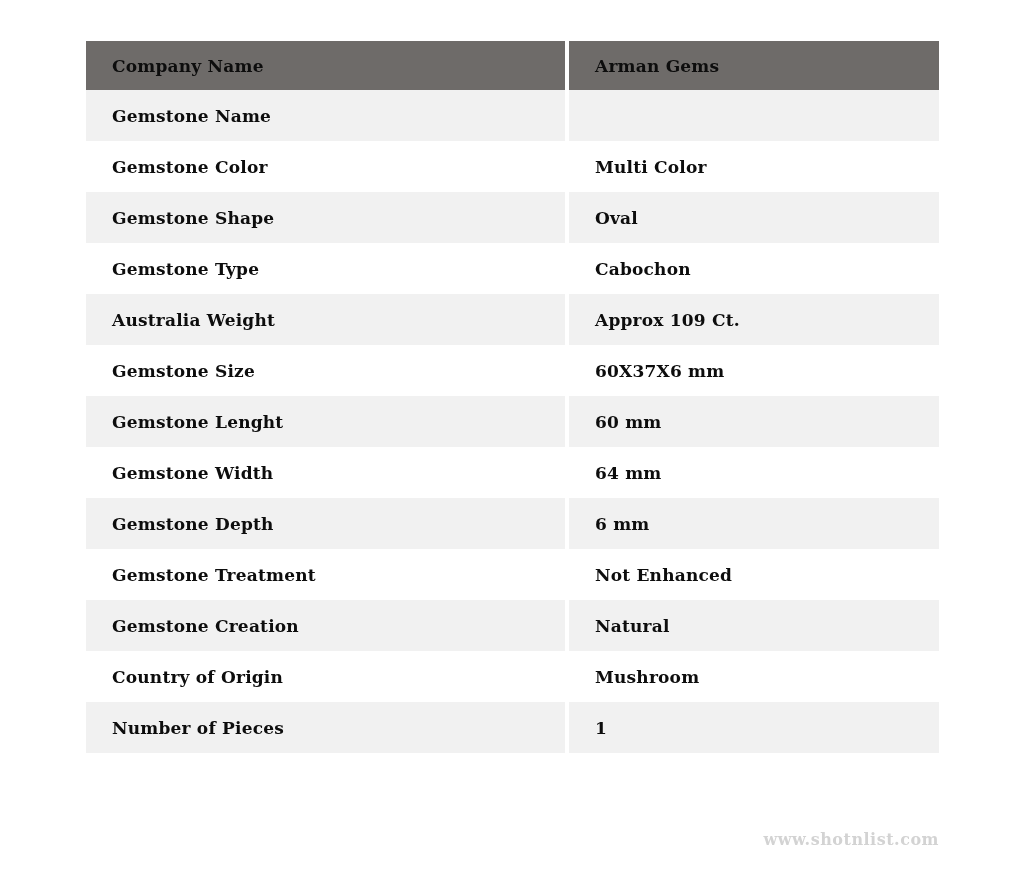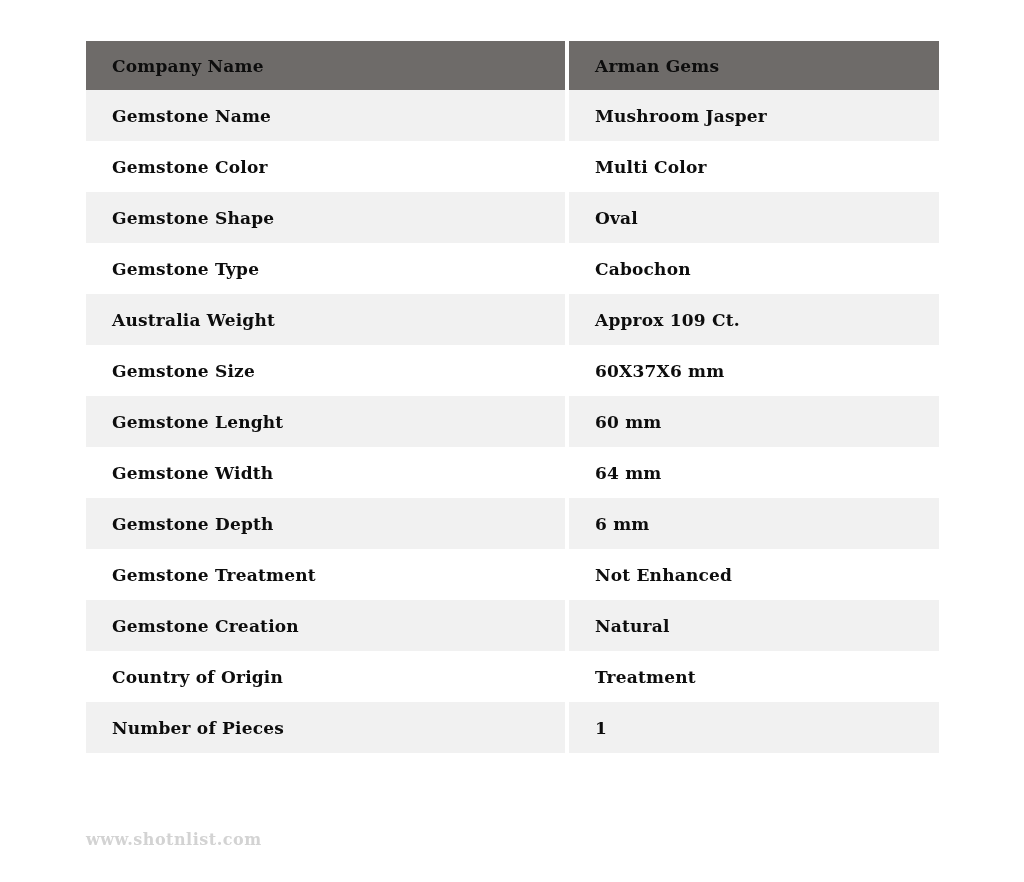--- a/index.html
+++ b/index.html
@@ -37,40 +37,40 @@
     width: 483px;
     flex: 0 0 483px;
     border-right: 4px solid #ffffff;
   }
   .c2 { flex: 1 1 auto; border-radius: 8px; }
   .watermark {
     position: absolute;
     left: 86px;
     top: 830px;
     width: 853px;
+    text-align: right;
     font-weight: bold;
     font-size: 16px;
     color: #d3d3d3;
     letter-spacing: 0.5px;
   }
 </style>
 </head>
 <body>
 
 <div class="spec-table">
 
   <div class="trow header">
     <div class="cell c1">Company Name</div>
     <div class="cell c2">Arman Gems</div>
   </div>
 
   <div class="rows">
     <div class="trow">
       <div class="cell c1">Gemstone Name</div>
-      <div class="cell c2">Mushroom Jasper</div>
     </div>
     <div class="trow">
       <div class="cell c1">Gemstone Color</div>
       <div class="cell c2">Multi Color</div>
     </div>
     <div class="trow">
       <div class="cell c1">Gemstone Shape</div>
       <div class="cell c2">Oval</div>
     </div>
     <div class="trow">
@@ -100,21 +100,21 @@
     <div class="trow">
       <div class="cell c1">Gemstone Treatment</div>
       <div class="cell c2">Not Enhanced</div>
     </div>
     <div class="trow">
       <div class="cell c1">Gemstone Creation</div>
       <div class="cell c2">Natural</div>
     </div>
     <div class="trow">
       <div class="cell c1">Country of Origin</div>
-      <div class="cell c2">Treatment</div>
+      <div class="cell c2">Mushroom</div>
     </div>
     <div class="trow">
       <div class="cell c1">Number of Pieces</div>
       <div class="cell c2">1</div>
     </div>
   </div>
 
 </div>
 
 <div class="watermark">www.shotnlist.com</div>

